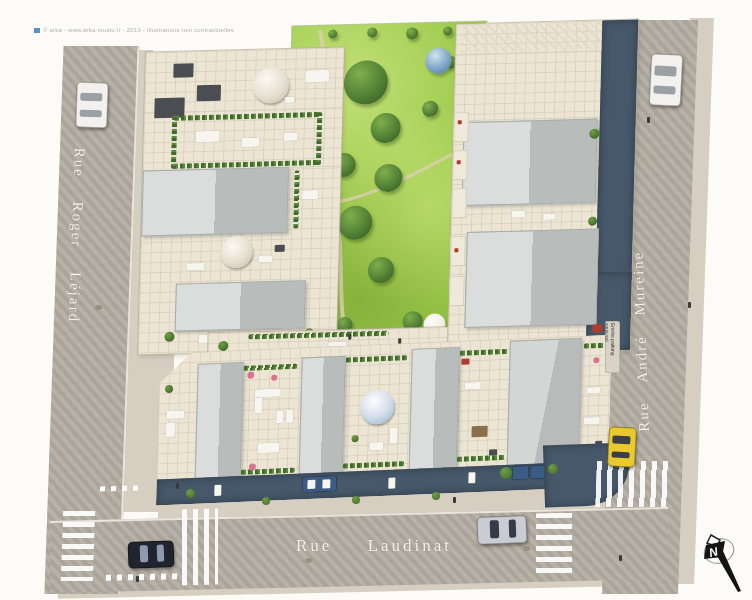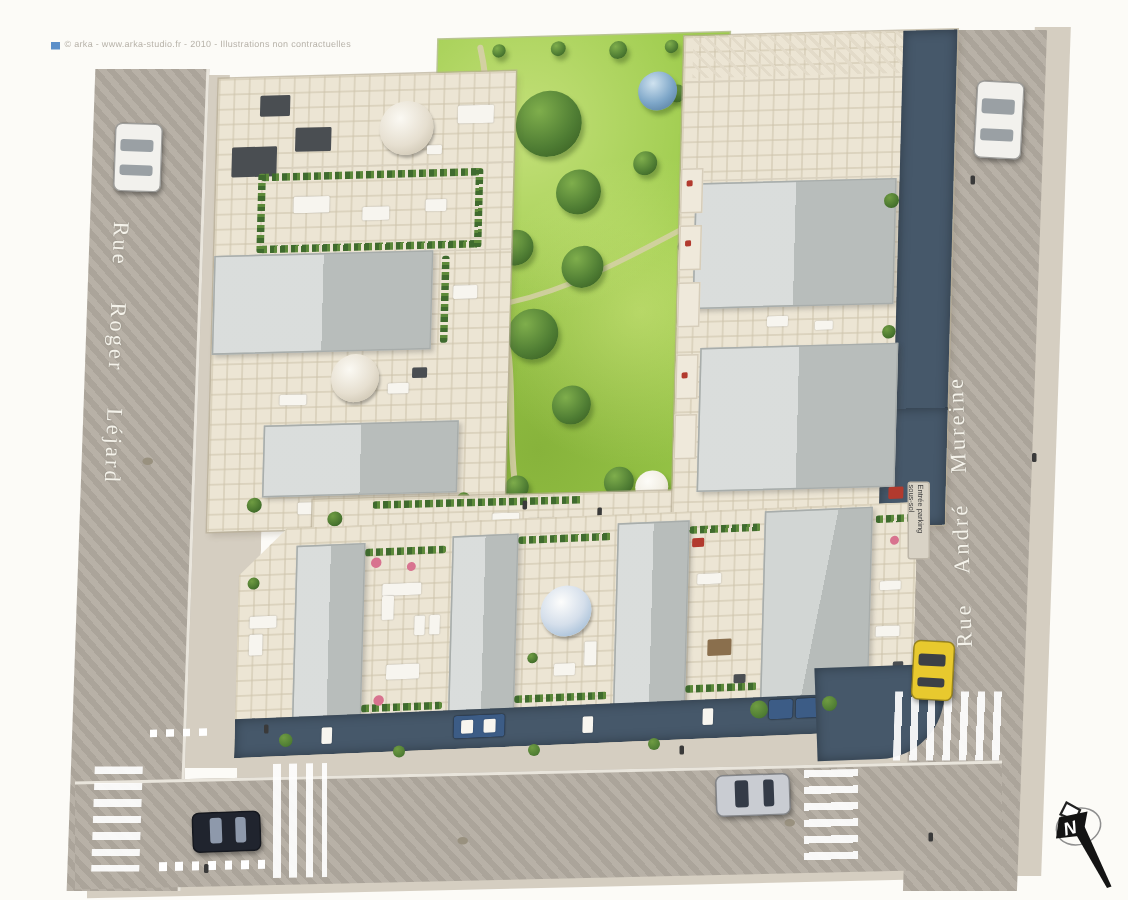--- a/index.html
+++ b/index.html
@@ -229,20 +229,21 @@
       <div class="w" style="left:58px;top:8px;width:7px;height:11px;"></div>
       <div class="w" style="left:232px;top:8px;width:7px;height:11px;"></div>
       <div class="w" style="left:312px;top:6px;width:7px;height:11px;"></div>
     </div>
   </div>
 
   <div class="facade abs" style="left: 544px; top: 444px; width: 86px; height: 62px; border-radius: 0px 0px 44px; transform: rotate(-2deg); background-color: rgb(70, 88, 106);"></div>
 
   <div class="street-label" style="left:88px;top:148px;font-size:15px;letter-spacing:2px;word-spacing:18px;transform:rotate(92deg);transform-origin:0 0;">Rue Roger Léjard</div>
   <div class="street-label" style="left:636px;top:432px;font-size:15px;letter-spacing:2px;word-spacing:14px;transform:rotate(-92deg);transform-origin:0 0;">Rue André Mureine</div>
+  <div class="street-label" style="left:296px;top:536px;font-size:17px;letter-spacing:3px;word-spacing:28px;">Rue Laudinat</div>
 
   <div id="parking-plaque"></div>
   <div id="parking-sign">Entrée parking sous-sol</div>
 
   <div id="credit">
     <span class="logo"></span>
     <span>© arka - www.arka-studio.fr - 2010 - Illustrations non contractuelles</span>
   </div>
 
   <svg style="position:absolute;left:698px;top:532px;" width="52" height="64" viewBox="0 0 52 64">

